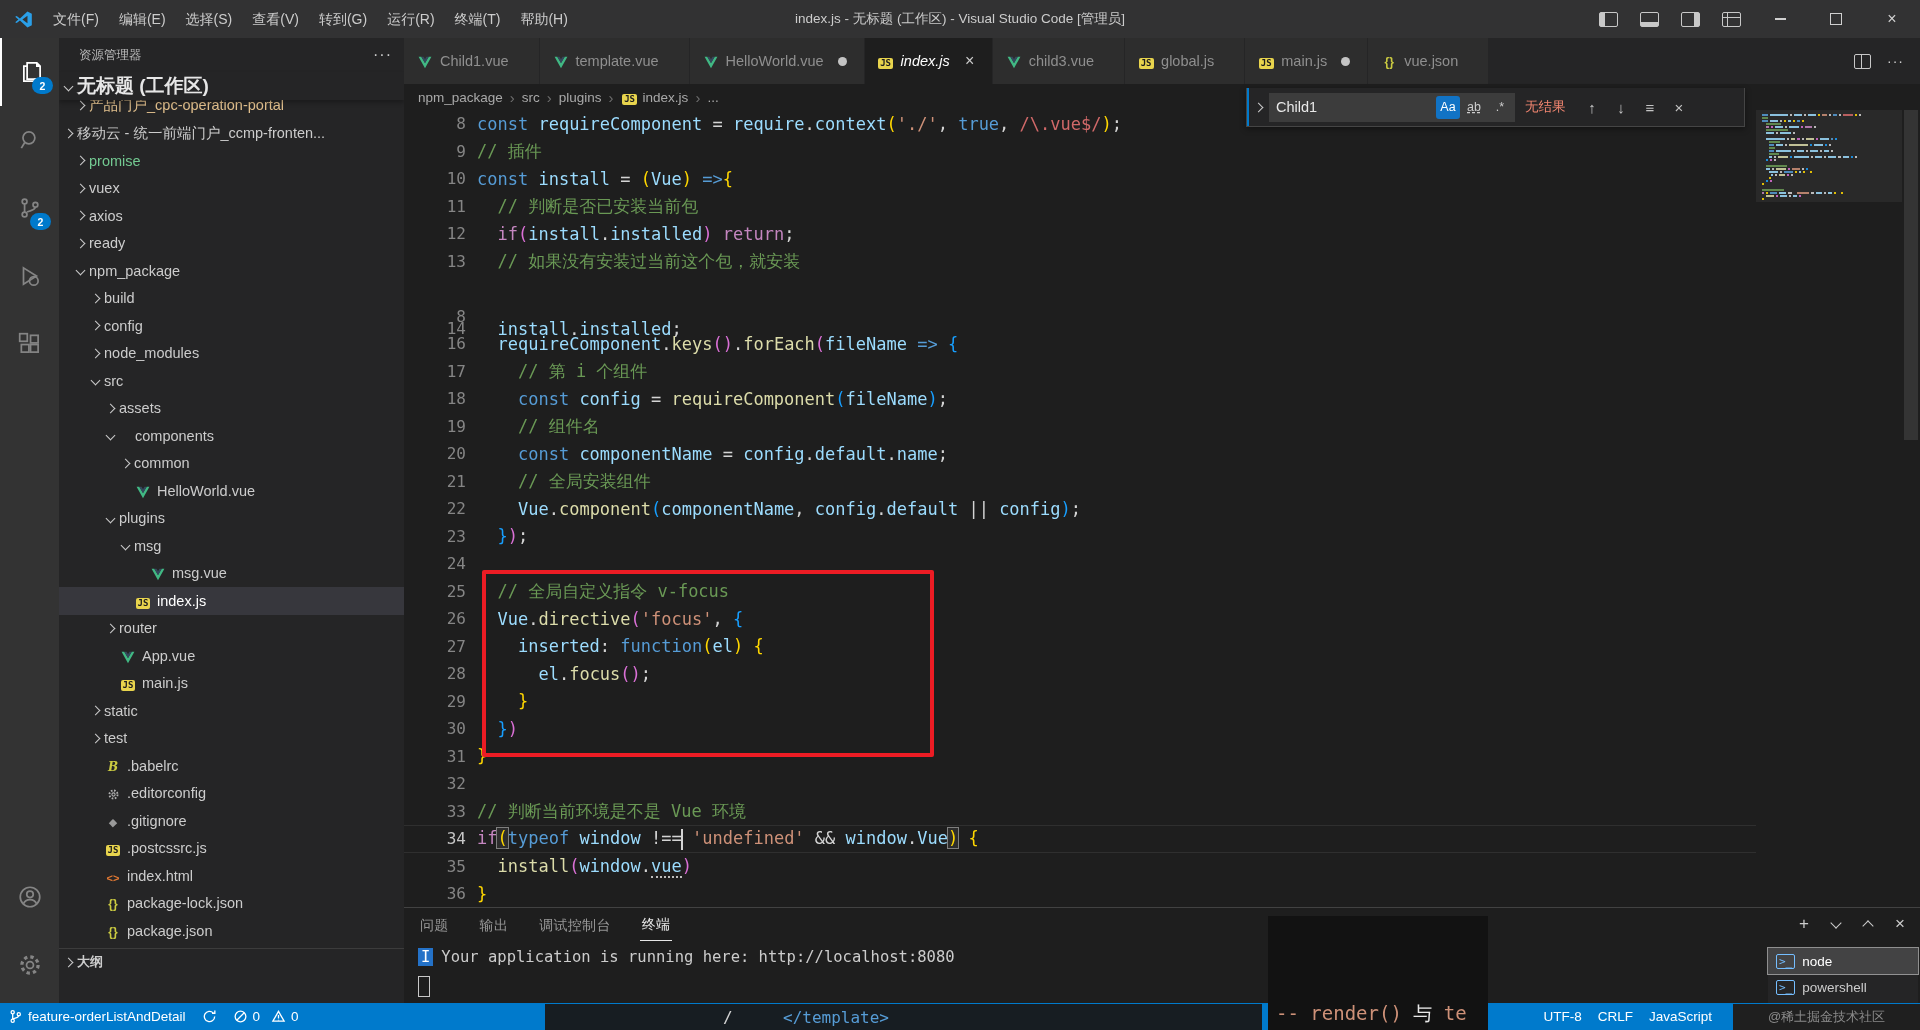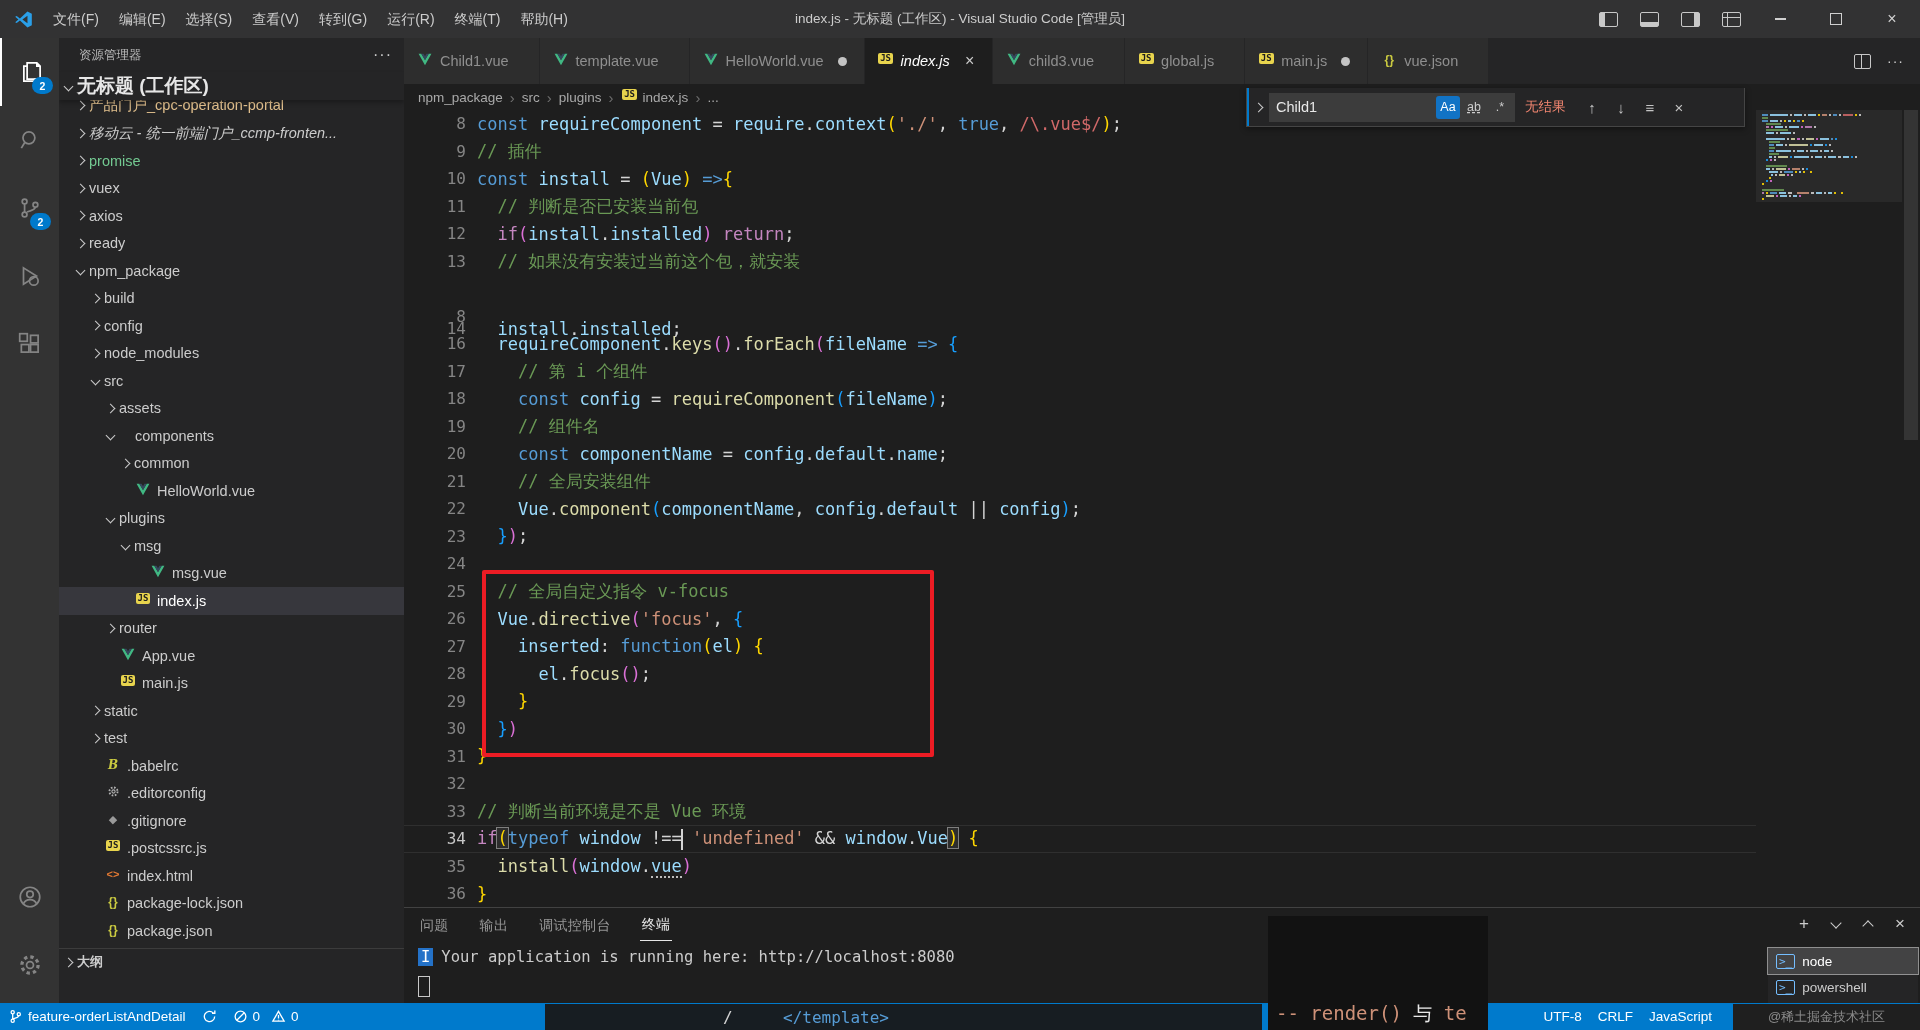--- a/index.html
+++ b/index.html
@@ -37,21 +37,21 @@
   .tw{width:18px;display:flex;align-items:center;justify-content:center;flex:none}
   .tw::before{content:'';display:block;width:6px;height:6px;border-right:1.6px solid #cccccc;border-bottom:1.6px solid #cccccc;transform:rotate(-45deg)}
   .tw.down::before{transform:rotate(45deg)}
   .tw.none::before{display:none}
   #tree{position:absolute;left:0;top:28px;right:0;bottom:55px;margin-top:34px;overflow:hidden}
   .trow{position:absolute;left:0;right:0;height:27.5px;display:flex;align-items:center;font-size:14.5px;color:#cccccc;cursor:pointer}
   .trow.selected{background:#37373d;color:#ffffff}
   .trow .lbl{white-space:nowrap;overflow:hidden;text-overflow:ellipsis}
   .trow.mod .lbl{color:#e2c08d}
   .trow.green .lbl{color:#73c991}
-  .ficon{width:18px;height:16px;display:flex;align-items:flex-start;justify-content:center;margin-right:5px;flex:none;font-size:12px}
+  .ficon{width:18px;height:16px;display:flex;align-items:flex-end;justify-content:center;margin-right:5px;flex:none;font-size:12px}
   .jsbox{background:#e8d44d;color:#1e1e1e;font-weight:bold;font-size:9px;padding:1px 2px;border-radius:2px;line-height:1;font-family:"DejaVu Sans Mono",monospace}
   .sec-footer{position:absolute;left:0;right:0;height:27px;display:flex;align-items:center;border-top:1px solid #3c3c3c;
               font-weight:bold;font-size:13px;color:#cccccc;background:#252526}
   
   #editor-area{position:absolute;left:404px;top:38px;right:0;bottom:27px;background:#1e1e1e}
   #tabbar{position:absolute;left:0;top:0;right:0;height:46px;background:#252526;display:flex}
   .tab{height:46px;display:flex;align-items:center;padding:0 12px;background:#2d2d2d;border-right:1px solid #252526;
        color:#8f8f8f;font-size:14.5px;cursor:pointer;white-space:nowrap}
   .tab.active{background:#1e1e1e;color:#ffffff}
   .tab .tab-label{margin:0 4px 0 6px}
@@ -230,21 +230,21 @@
   </div>
   <div id="section-header">
     <span class="tw down"></span>
     <span>无标题 (工作区)</span>
   </div>
   <div id="tree">
       <div class="trow mod" style="top: -8px; padding-left: 12px;">
         <span class="tw"></span>
         <span class="lbl">产品门户_cpc-operation-portal</span>
       </div>
-      <div class="trow" style="top: 19.5px; padding-left: 12px; font-style: italic;">
+      <div class="trow" style="top: 19.5px; padding-left: 0;">
         <span class="tw"></span>
         <span class="lbl">移动云 - 统一前端门户_ccmp-fronten...</span>
       </div>
       <div class="trow green" style="top: 47px; padding-left: 12px;">
         <span class="tw"></span>
         <span class="lbl">promise</span>
       </div>
       <div class="trow" style="top: 74.5px; padding-left: 12px;">
         <span class="tw"></span>
         <span class="lbl">vuex</span>

